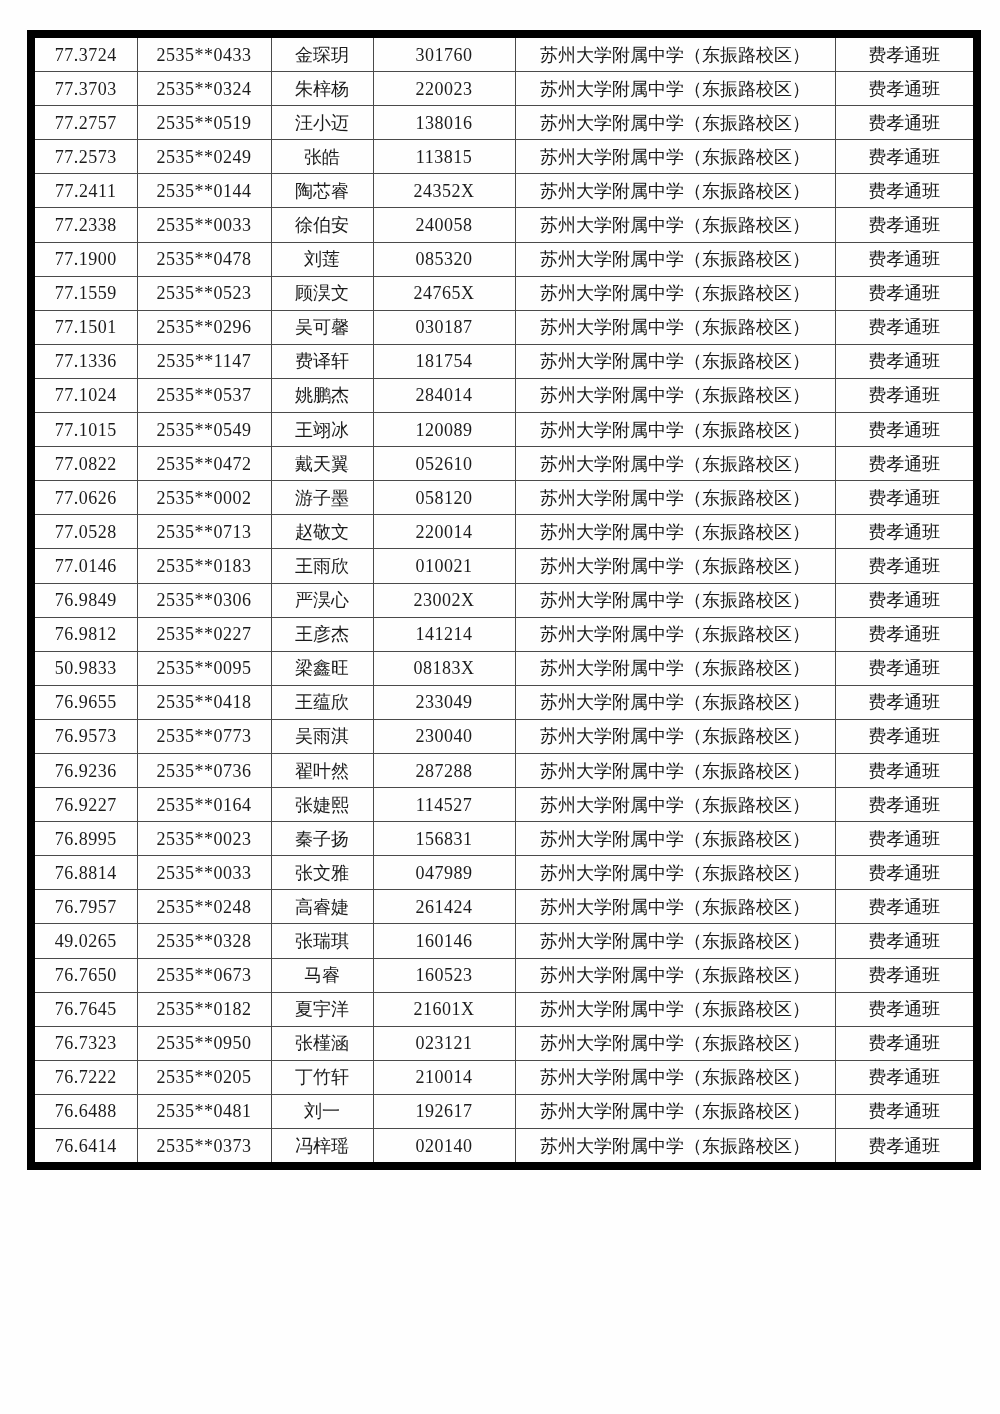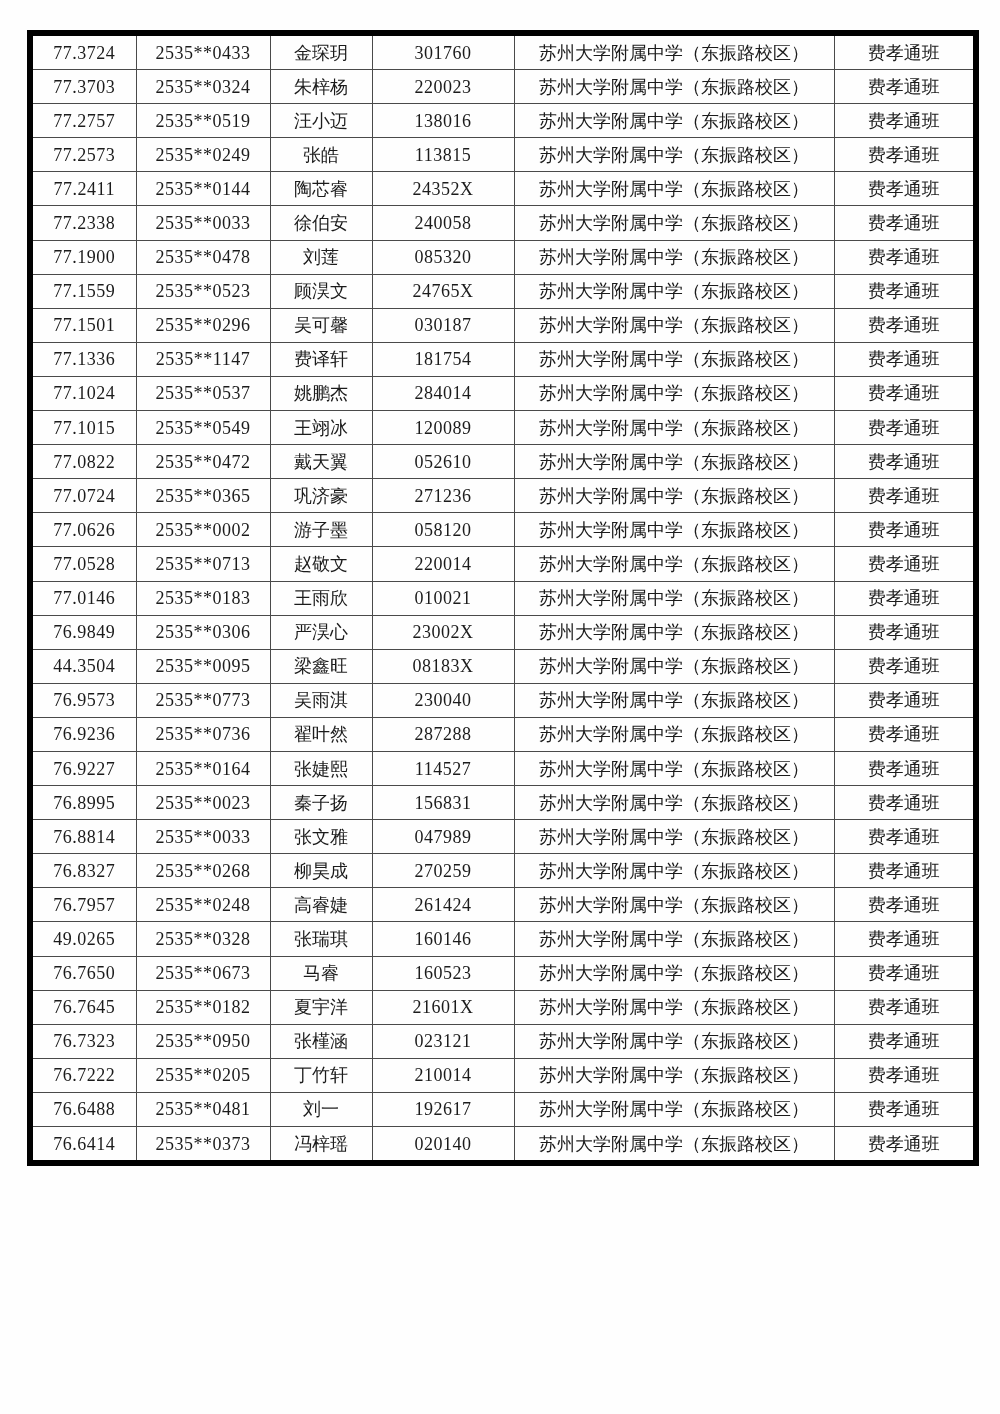--- a/index.html
+++ b/index.html
@@ -16,21 +16,21 @@
     font-family: "Liberation Serif", "DejaVu Serif", serif;
     color: #1b1b1b;
   }
   table.score-table {
     position: absolute;
     left: 27px;
     top: 30px;
     width: 946px;
     border-collapse: collapse;
     table-layout: fixed;
-    border: 6px solid #000000;
+    border: 8px solid #000000;
   }
   table.score-table td {
     border: 1px solid #4a4a4a;
     height: 33.1px;
     padding: 0;
     text-align: center;
     vertical-align: middle;
     font-size: 18px;
     line-height: 1;
     white-space: nowrap;
@@ -158,28 +158,20 @@
   </tr>
         <tr>
     <td class="num">77.0822</td>
     <td class="num">2535**0472</td>
     <td>戴天翼</td>
     <td class="num">052610</td>
     <td>苏州大学附属中学（东振路校区）</td>
     <td>费孝通班</td>
   </tr>
         <tr>
-    <td class="num">77.0724</td>
-    <td class="num">2535**0365</td>
-    <td>巩济豪</td>
-    <td class="num">271236</td>
-    <td>苏州大学附属中学（东振路校区）</td>
-    <td>费孝通班</td>
-  </tr>
-        <tr>
     <td class="num">77.0626</td>
     <td class="num">2535**0002</td>
     <td>游子墨</td>
     <td class="num">058120</td>
     <td>苏州大学附属中学（东振路校区）</td>
     <td>费孝通班</td>
   </tr>
         <tr>
     <td class="num">77.0528</td>
     <td class="num">2535**0713</td>
@@ -198,24 +190,40 @@
   </tr>
         <tr>
     <td class="num">76.9849</td>
     <td class="num">2535**0306</td>
     <td>严淏心</td>
     <td class="num">23002X</td>
     <td>苏州大学附属中学（东振路校区）</td>
     <td>费孝通班</td>
   </tr>
         <tr>
-    <td class="num">44.3504</td>
+    <td class="num">76.9812</td>
+    <td class="num">2535**0227</td>
+    <td>王彦杰</td>
+    <td class="num">141214</td>
+    <td>苏州大学附属中学（东振路校区）</td>
+    <td>费孝通班</td>
+  </tr>
+        <tr>
+    <td class="num">50.9833</td>
     <td class="num">2535**0095</td>
     <td>梁鑫旺</td>
     <td class="num">08183X</td>
+    <td>苏州大学附属中学（东振路校区）</td>
+    <td>费孝通班</td>
+  </tr>
+        <tr>
+    <td class="num">76.9655</td>
+    <td class="num">2535**0418</td>
+    <td>王蕴欣</td>
+    <td class="num">233049</td>
     <td>苏州大学附属中学（东振路校区）</td>
     <td>费孝通班</td>
   </tr>
         <tr>
     <td class="num">76.9573</td>
     <td class="num">2535**0773</td>
     <td>吴雨淇</td>
     <td class="num">230040</td>
     <td>苏州大学附属中学（东振路校区）</td>
     <td>费孝通班</td>
@@ -242,28 +250,20 @@
     <td>秦子扬</td>
     <td class="num">156831</td>
     <td>苏州大学附属中学（东振路校区）</td>
     <td>费孝通班</td>
   </tr>
         <tr>
     <td class="num">76.8814</td>
     <td class="num">2535**0033</td>
     <td>张文雅</td>
     <td class="num">047989</td>
-    <td>苏州大学附属中学（东振路校区）</td>
-    <td>费孝通班</td>
-  </tr>
-        <tr>
-    <td class="num">76.8327</td>
-    <td class="num">2535**0268</td>
-    <td>柳昊成</td>
-    <td class="num">270259</td>
     <td>苏州大学附属中学（东振路校区）</td>
     <td>费孝通班</td>
   </tr>
         <tr>
     <td class="num">76.7957</td>
     <td class="num">2535**0248</td>
     <td>高睿婕</td>
     <td class="num">261424</td>
     <td>苏州大学附属中学（东振路校区）</td>
     <td>费孝通班</td>

